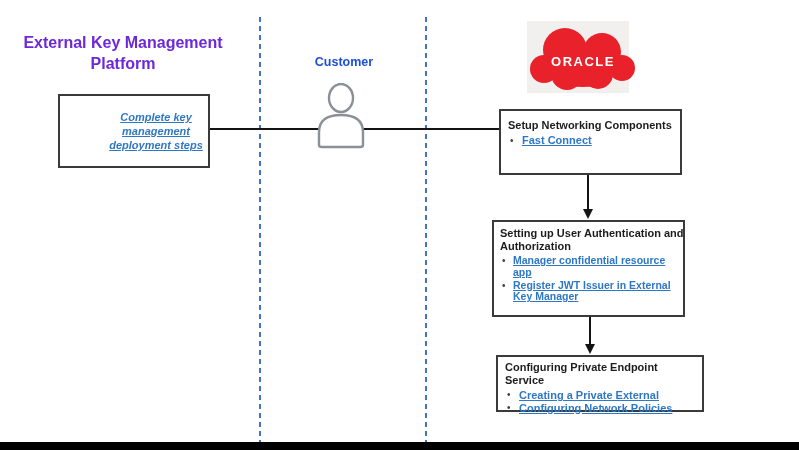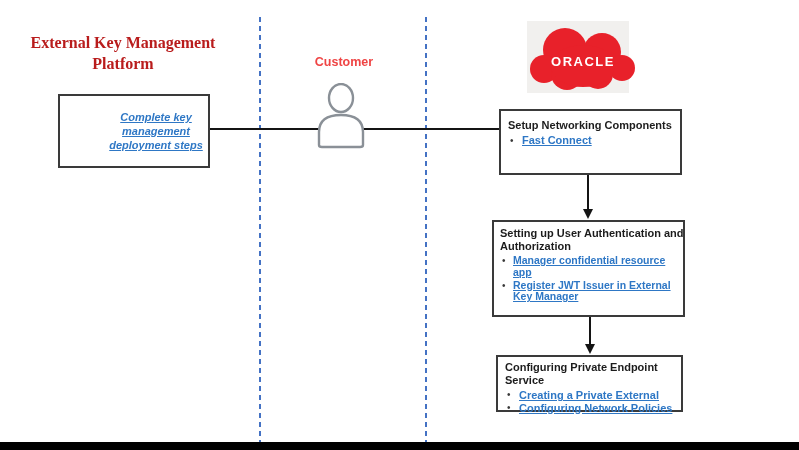--- a/index.html
+++ b/index.html
@@ -4,41 +4,41 @@
 <style>
   html,body{margin:0;padding:0;}
   body{
     width:799px;height:450px;position:relative;overflow:hidden;
     background:#ffffff;font-family:"Liberation Sans",sans-serif;
     -webkit-font-smoothing:antialiased;
   }
   
   .page-title{
     position:absolute;left:18px;top:32px;width:210px;
-    text-align:center;font-weight:bold;font-size:16px;line-height:21px;color:#b91c1c;font-family:Liberation Serif, serif;
+    text-align:center;font-weight:bold;font-size:16px;line-height:21px;color:#6d28d9;
   }
   .customer-label{
     position:absolute;left:300px;top:55px;width:88px;
-    text-align:center;font-weight:bold;font-size:12.5px;color:#ef4444;
+    text-align:center;font-weight:bold;font-size:12.5px;color:#1d4ed8;
   }
   
   .lane-divider{
     position:absolute;top:17px;height:425px;width:2px;
     background:repeating-linear-gradient(to bottom,#4472c4 0 5px,transparent 5px 9px);
   }
   .lane-left{left:259px;}
   .lane-right{left:425px;}
   
   .diag-box{
     position:absolute;background:#ffffff;border:2px solid #3a3a3a;box-sizing:border-box;
   }
   .box-ekm{left:58px;top:94px;width:152px;height:74px;display:flex;align-items:center;justify-content:flex-end;font-style:italic;}
   .box-networking{left:499px;top:109px;width:183px;height:66px;padding:8px 4px 0 7px;}
   .box-auth{left:492px;top:220px;width:193px;height:97px;padding:5px 2px 0 6px;}
-  .box-endpoint{left:496px;top:355px;width:187px;height:57px;padding:4px 4px 0 7px;}
+  .box-endpoint{left:496px;top:355px;width:208px;height:57px;padding:4px 4px 0 7px;}
   .box-heading{font-weight:bold;font-size:11px;line-height:13px;color:#1c1c1c;margin:0 0 2px 0;}
   .box-heading .hline{white-space:nowrap;}
   a.diag-link{color:#2e77c5;font-weight:600;text-decoration:underline;cursor:pointer;}
   .box-ekm a.diag-link{display:inline-block;width:104px;text-align:center;font-size:11px;line-height:14px;}
   ul.link-list{list-style:none;margin:1px 0 0 0;padding:0;}
   ul.link-list li{position:relative;padding-left:14px;font-size:11px;line-height:13px;}
   ul.link-list li::before{
     content:"\2022";position:absolute;left:2px;top:0;color:#3a3a3a;font-size:10px;
   }
   .box-auth ul.link-list li{font-size:10.5px;line-height:11.8px;padding-left:13px;margin-bottom:1px;}

